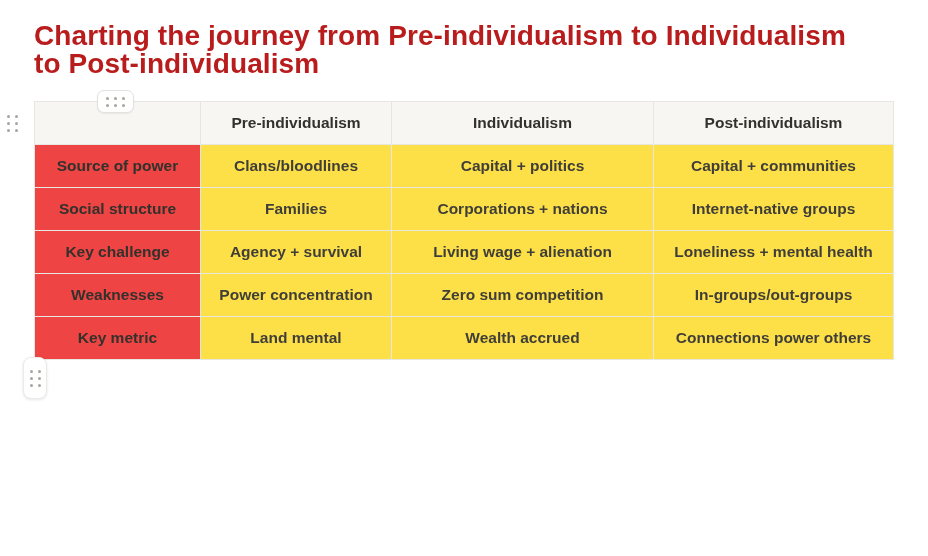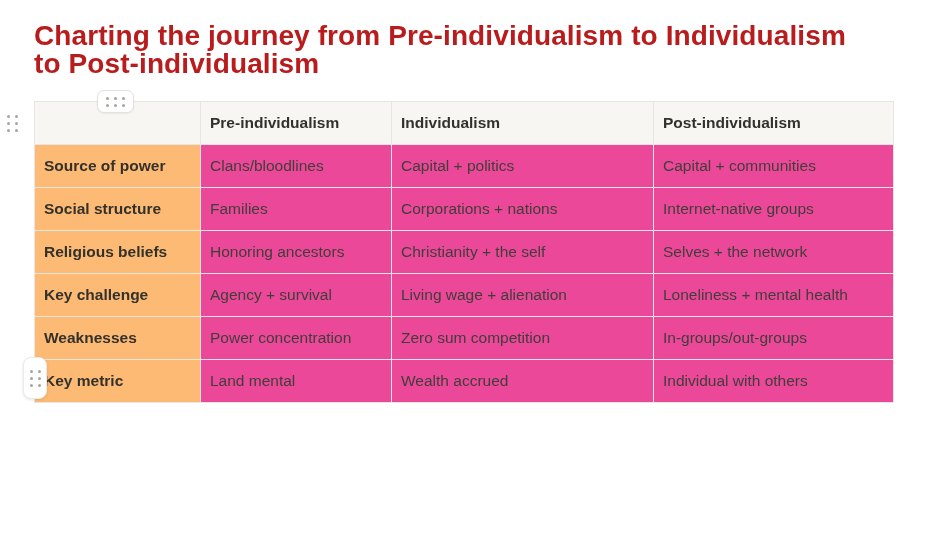--- a/index.html
+++ b/index.html
@@ -27,38 +27,38 @@
     left: 34px; top: 101px;
     border-collapse: collapse;
     table-layout: fixed;
   }
   table.cmp th, table.cmp td {
     border: 1px solid #e8e6e2;
     height: 43px;
     padding: 0 9px;
     font-size: 15.5px;
     vertical-align: middle;
-    text-align: left;
+    text-align: center;
     white-space: nowrap;
     overflow: hidden;
     margin-left: 40px;
   }
   table.cmp thead th {
     background: #f7f6f3;
     font-weight: 700;
     color: #33312c;
   }
   table.cmp tbody th {
-    background: #fdba74;
+    background: #ef4444;
     font-weight: 700;
     color: #33312c;
   }
   table.cmp td {
-    background: #ec4899;
-    font-weight: 400;
+    background: #fde047;
+    font-weight: 700;
     color: #403e39;
   }
   col.c1 { width: 166px; }
   col.c2 { width: 191px; }
   col.c3 { width: 262px; }
   col.c4 { width: 240px; }
 
   
   .dots { display: grid; gap: 4px 5px; }
   .dots i {
@@ -160,37 +160,31 @@
         <td>Capital + politics</td>
         <td>Capital + communities</td>
       </tr>
       <tr>
         <th>Social structure</th>
         <td>Families</td>
         <td>Corporations + nations</td>
         <td>Internet-native groups</td>
       </tr>
       <tr>
-        <th>Religious beliefs</th>
-        <td>Honoring ancestors</td>
-        <td>Christianity + the self</td>
-        <td>Selves + the network</td>
-      </tr>
-      <tr>
         <th>Key challenge</th>
         <td>Agency + survival</td>
         <td>Living wage + alienation</td>
         <td>Loneliness + mental health</td>
       </tr>
       <tr>
         <th>Weaknesses</th>
         <td>Power concentration</td>
         <td>Zero sum competition</td>
         <td>In-groups/out-groups</td>
       </tr>
       <tr>
         <th>Key metric</th>
         <td>Land mental</td>
         <td>Wealth accrued</td>
-        <td>Individual with others</td>
+        <td>Connections power others</td>
       </tr>
     </tbody>
 </table>
 
 </body></html>

